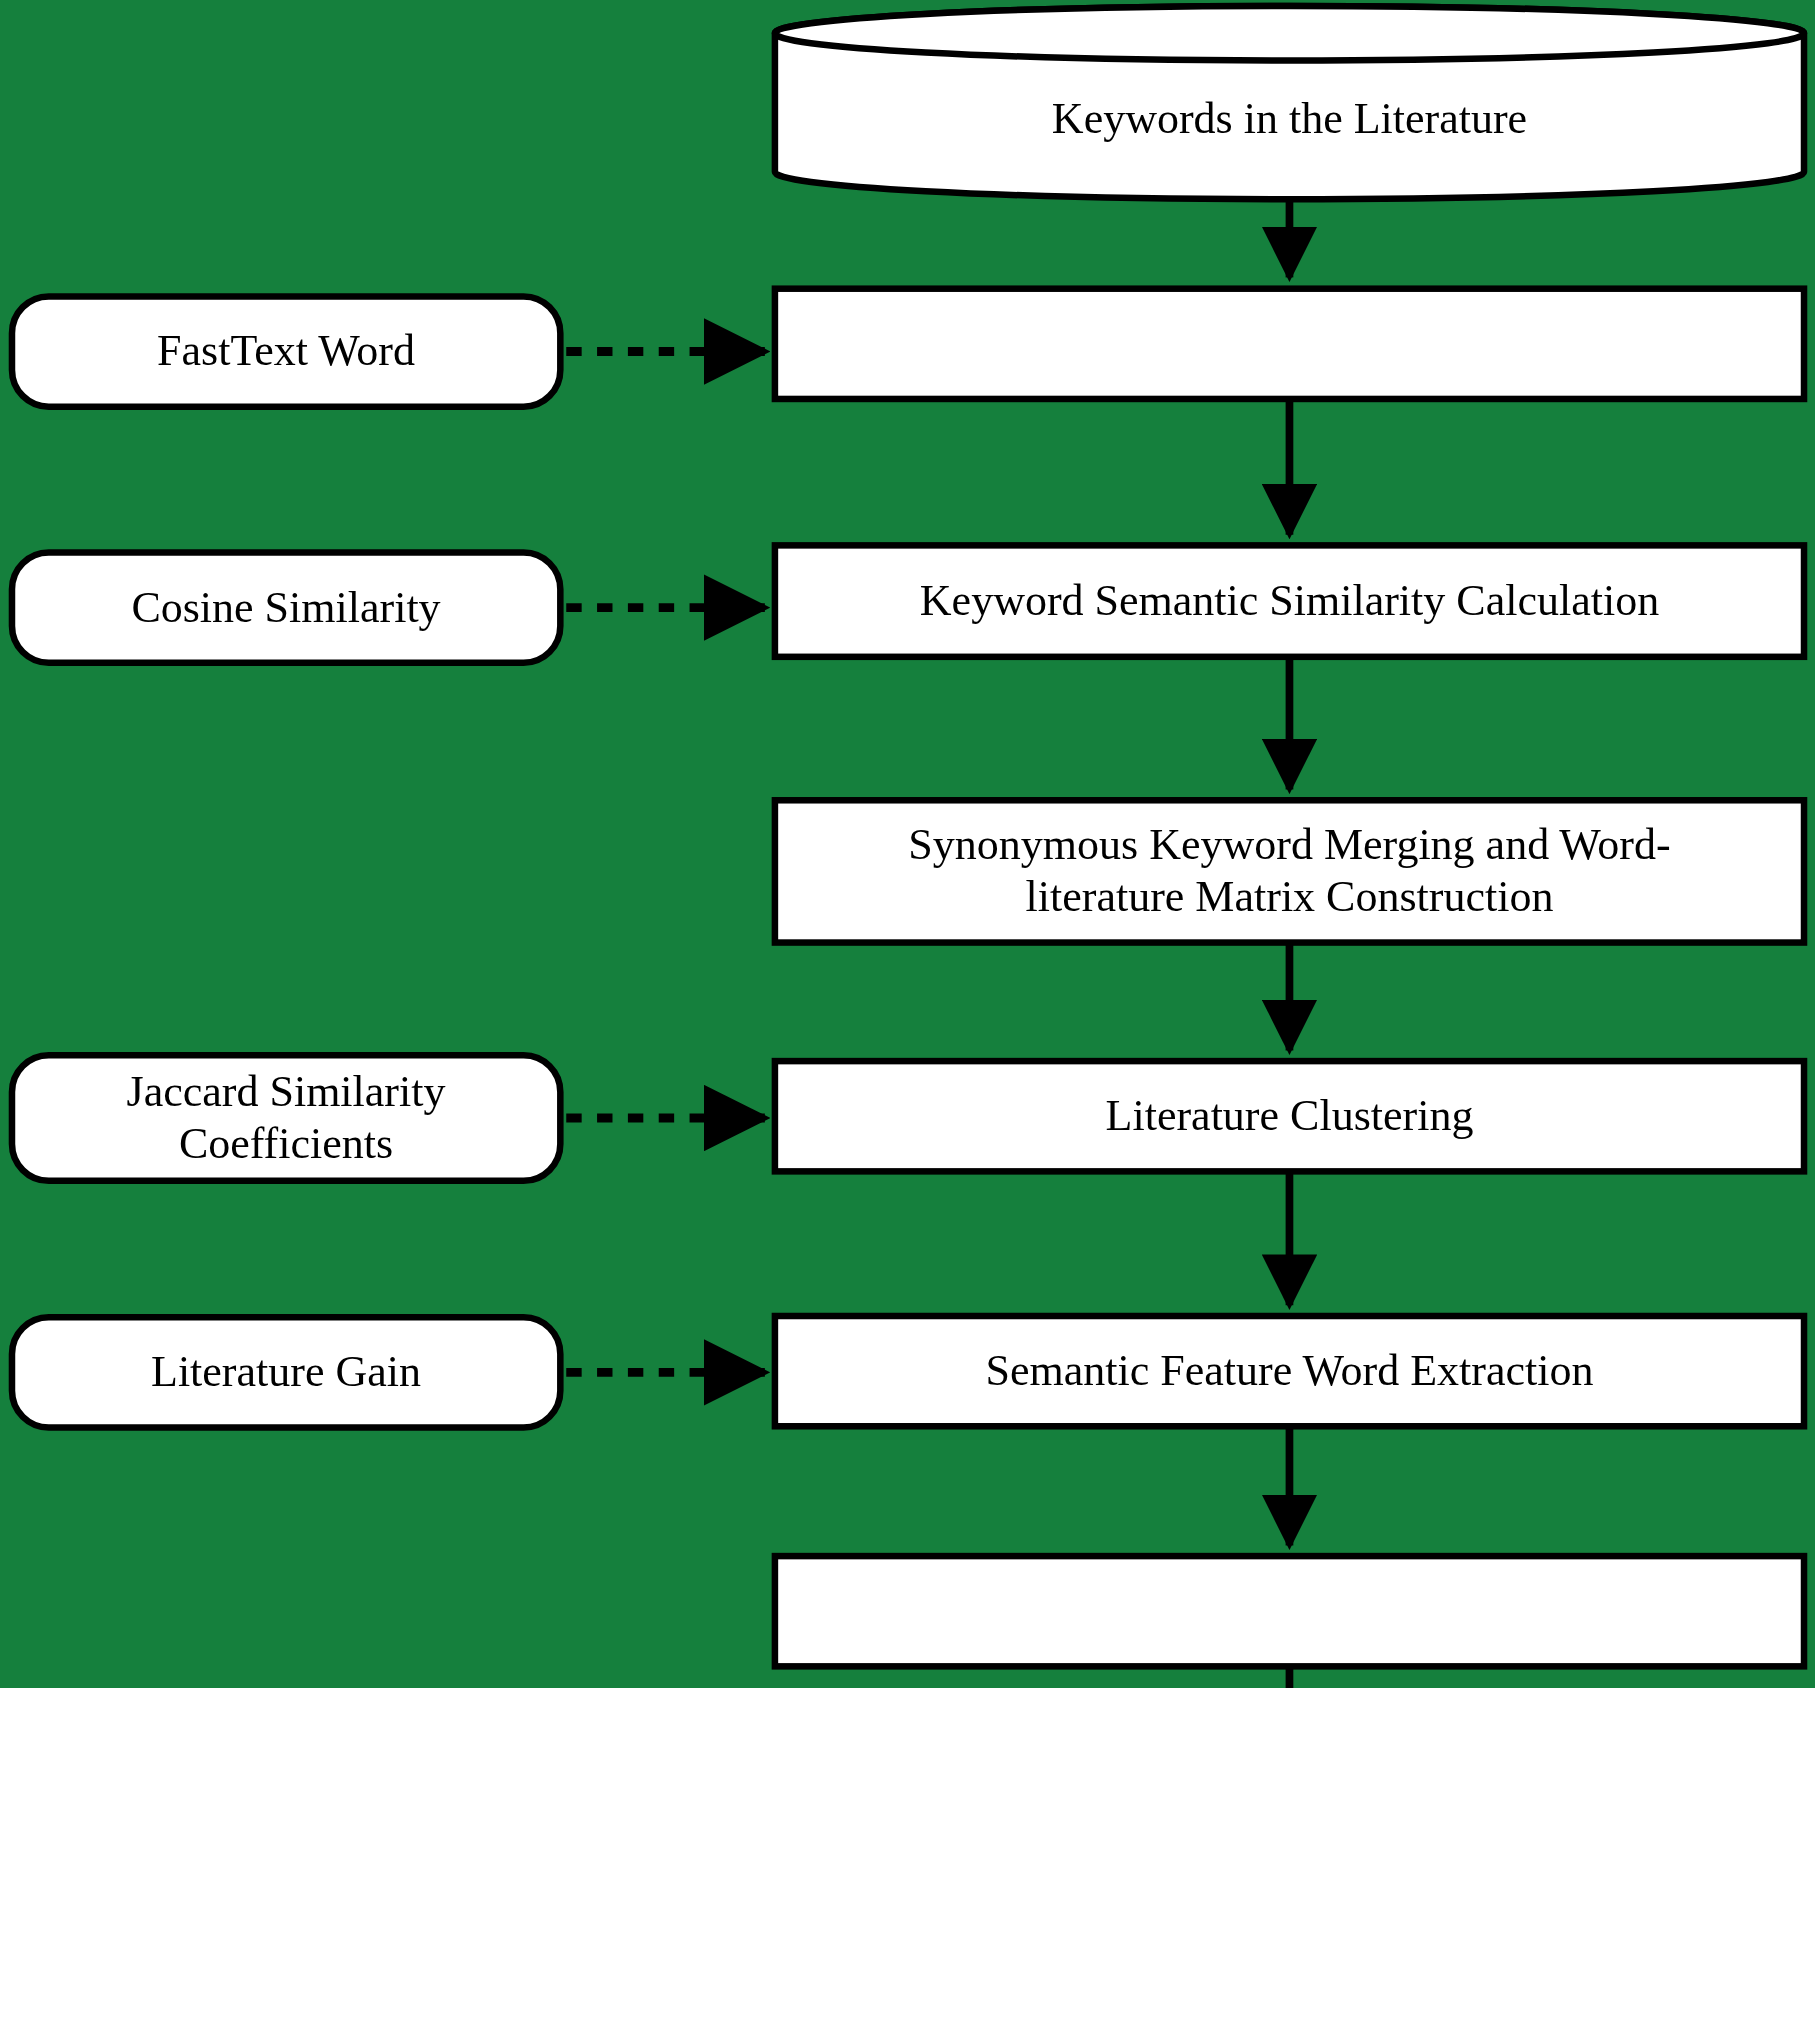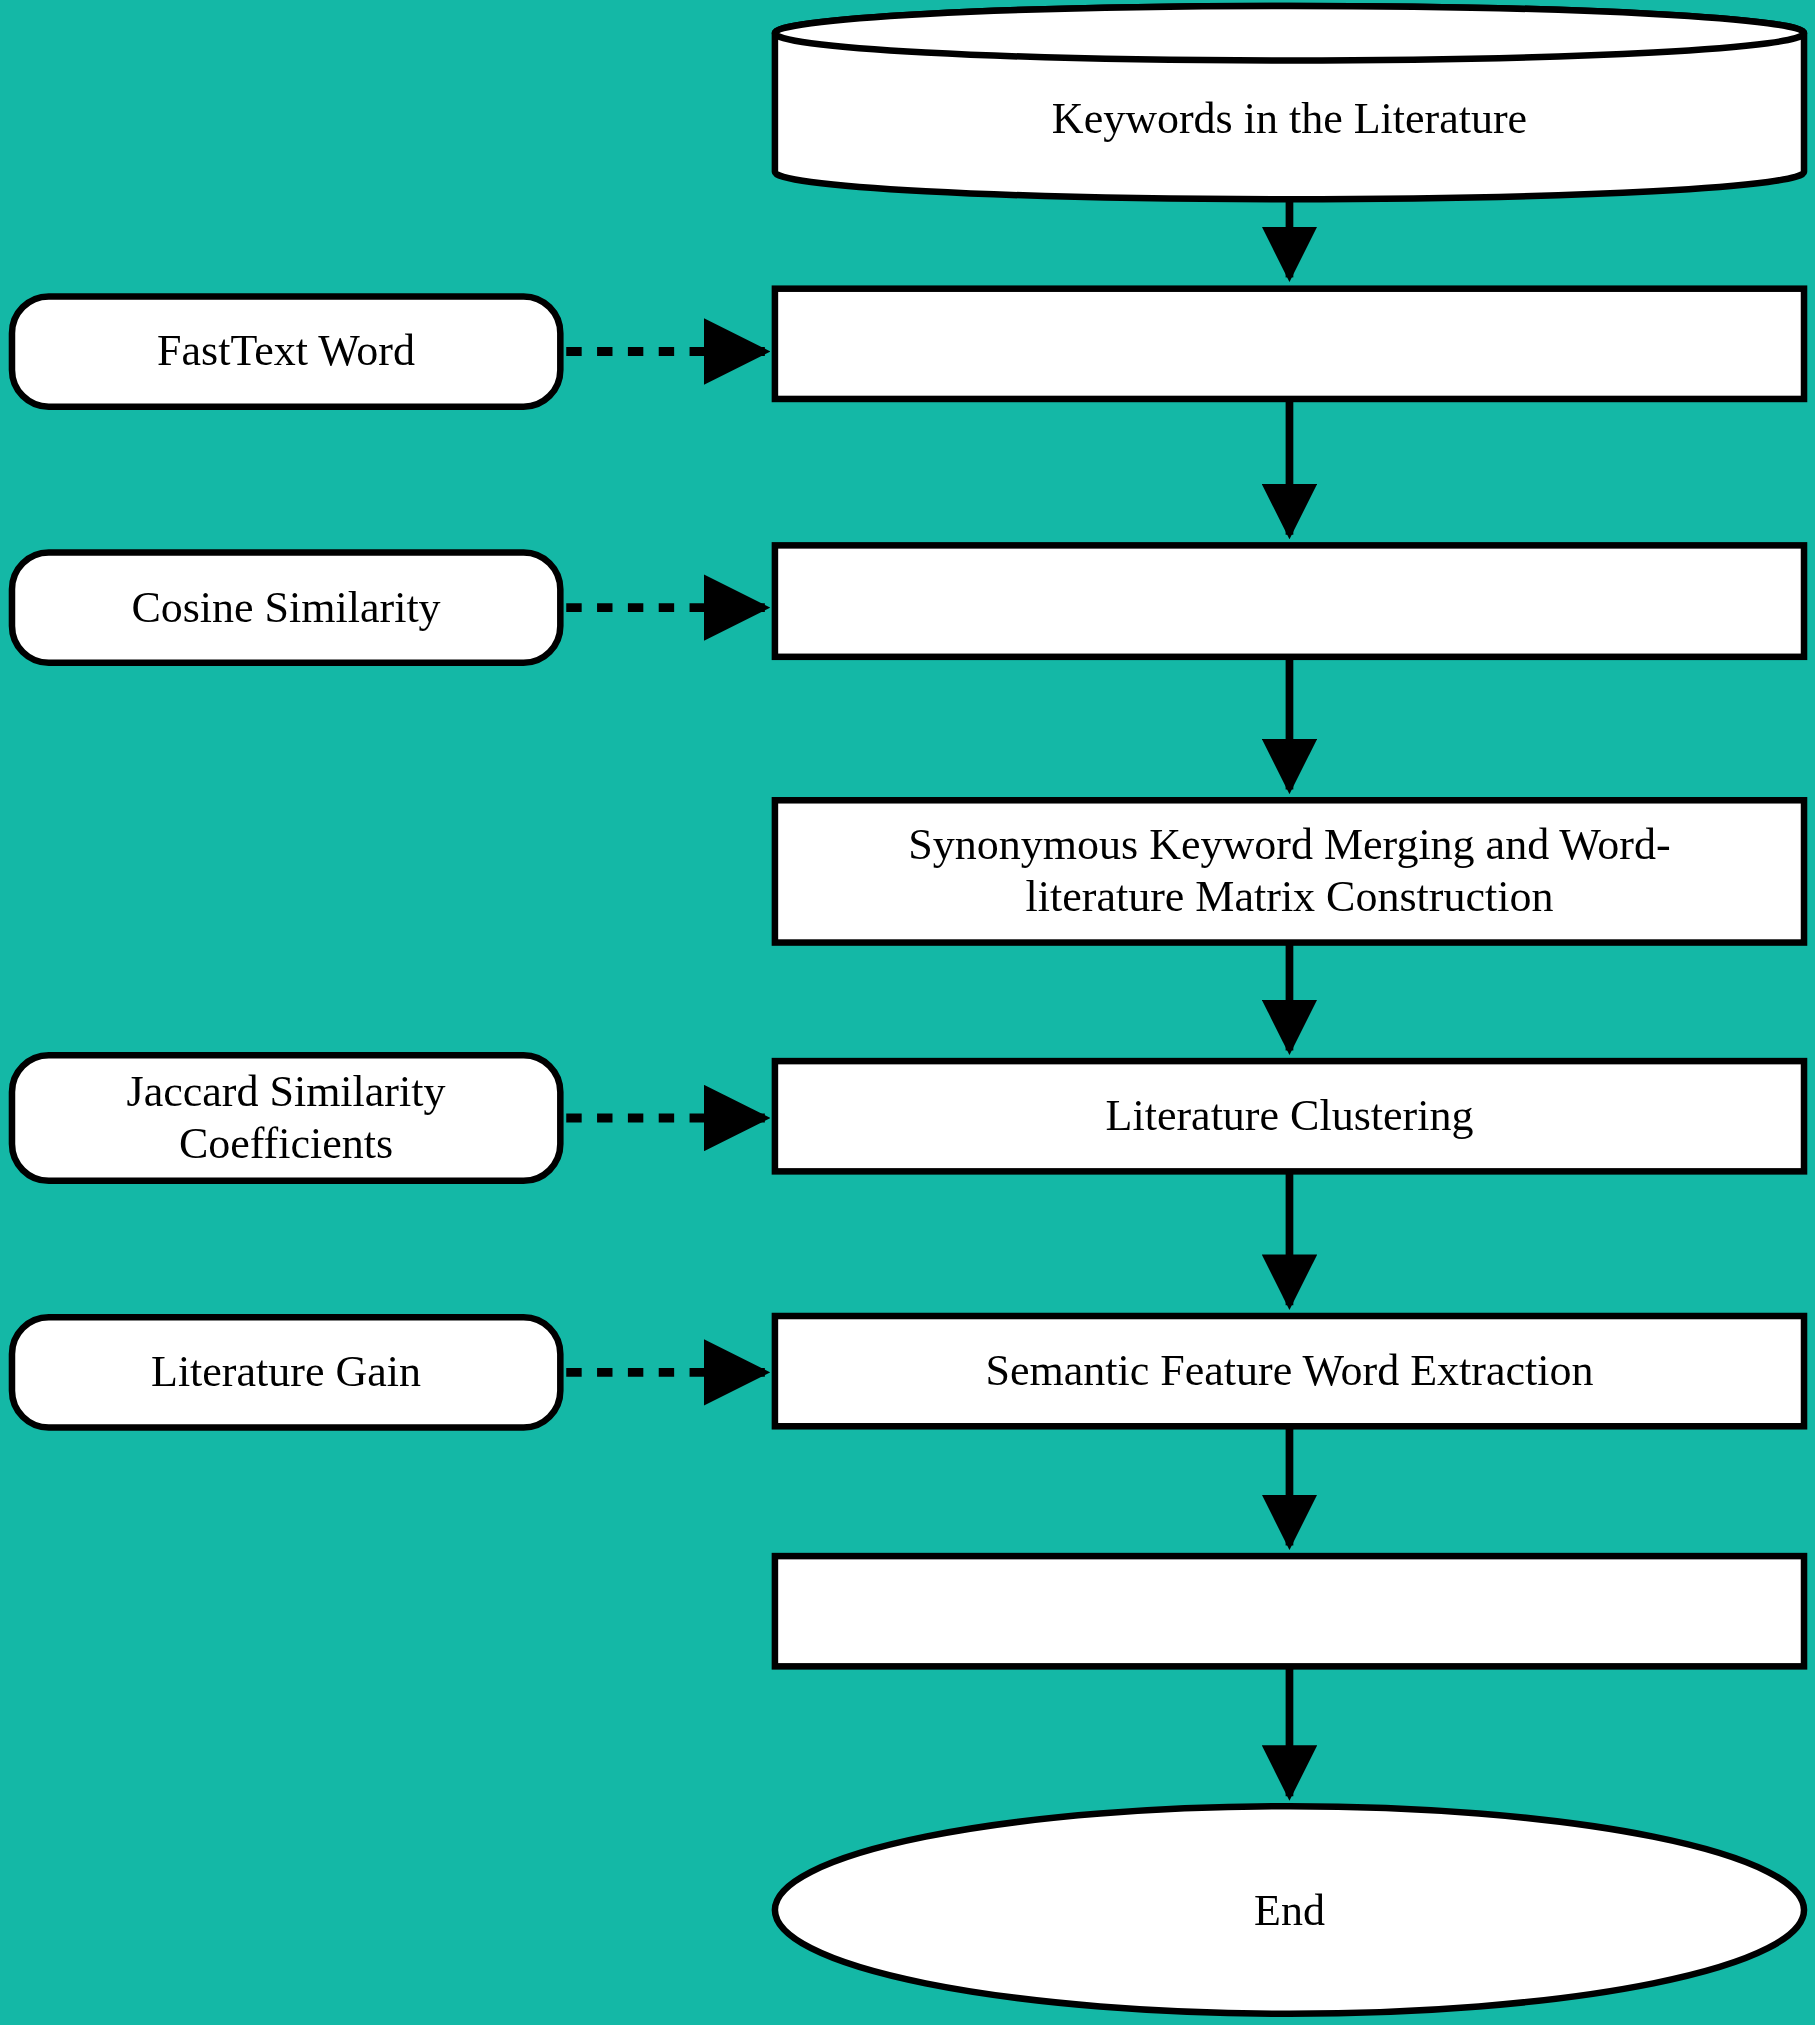--- a/index.html
+++ b/index.html
@@ -2,21 +2,21 @@
 <html style="font-size:9.5px"><head>
 <meta charset="utf-8">
 <title>Flowchart</title>
 <style>
   html,body{margin:0;padding:0;background:#ffffff;}
   body{
     font-family:"Liberation Serif","DejaVu Serif",serif;
     width:1816px;height:2025px;
     -webkit-font-smoothing:antialiased;
   }
-  #canvas{position:relative;width:1816px;height:2025px;overflow:hidden;background:#14b8a6;}
+  #canvas{position:relative;width:1816px;height:1688px;overflow:hidden;background:#15803d;}
   svg#flow{position:absolute;left:0;top:0;width:1816px;height:2025px;}
 
   .node-label{
     position:absolute;
     display:flex;
     align-items:center;
     justify-content:center;
     text-align:center;
     color:#000000;
     line-height:1.18;
@@ -94,20 +94,21 @@
     <line x1="955" y1="1025" x2="1290" y2="1025" stroke="#000000" stroke-width="15" stroke-dasharray="26 26" stroke-linecap="butt" marker-end="url(#arrowDash)"></line>
 
     <line x1="955" y1="1886" x2="1290" y2="1886" stroke="#000000" stroke-width="15" stroke-dasharray="26 26" stroke-linecap="butt" marker-end="url(#arrowDash)"></line>
 
     <line x1="955" y1="2315" x2="1290" y2="2315" stroke="#000000" stroke-width="15" stroke-dasharray="26 26" stroke-linecap="butt" marker-end="url(#arrowDash)"></line>
   </svg>
 
   <div class="node-label lbl-db" style="left:775px;top:65px;width:1029px;height:107px;">Keywords in the Literature</div>
 
 
+  <div class="node-label lbl-main" style="left:775px;top:545px;width:1029px;height:111px;">Keyword Semantic Similarity Calculation</div>
 
   <div class="node-label lbl-main" style="left:775px;top:800px;width:1029px;height:142px;">Synonymous Keyword Merging and Word-
 literature Matrix Construction</div>
 
   <div class="node-label lbl-main" style="left:775px;top:1061px;width:1029px;height:110px;">Literature Clustering</div>
 
   <div class="node-label lbl-main" style="left:775px;top:1316px;width:1029px;height:110px;">Semantic Feature Word Extraction</div>
 
 
   <div class="node-label lbl-end" style="left:775px;top:1857px;width:1029px;height:107px;">End</div>

